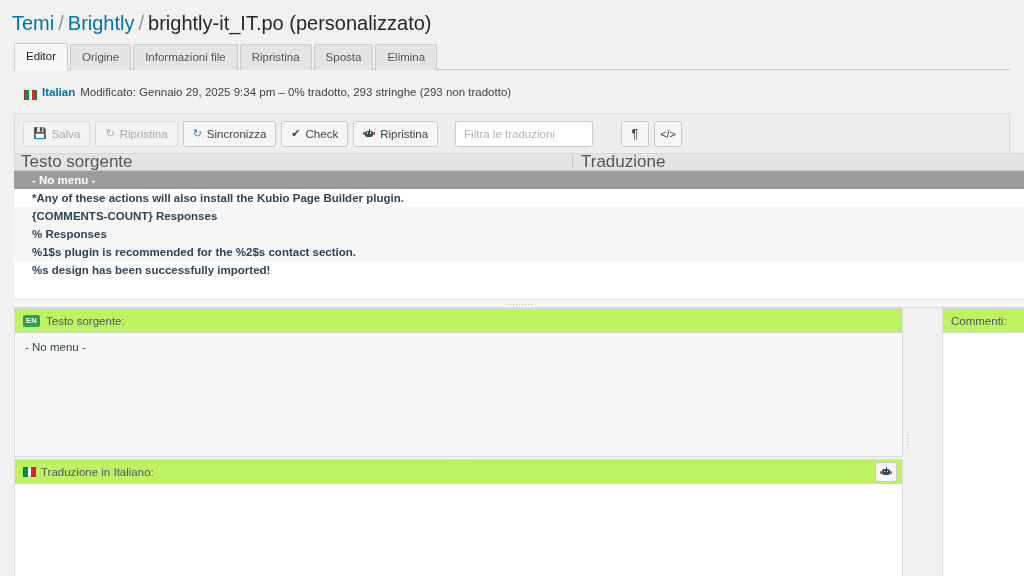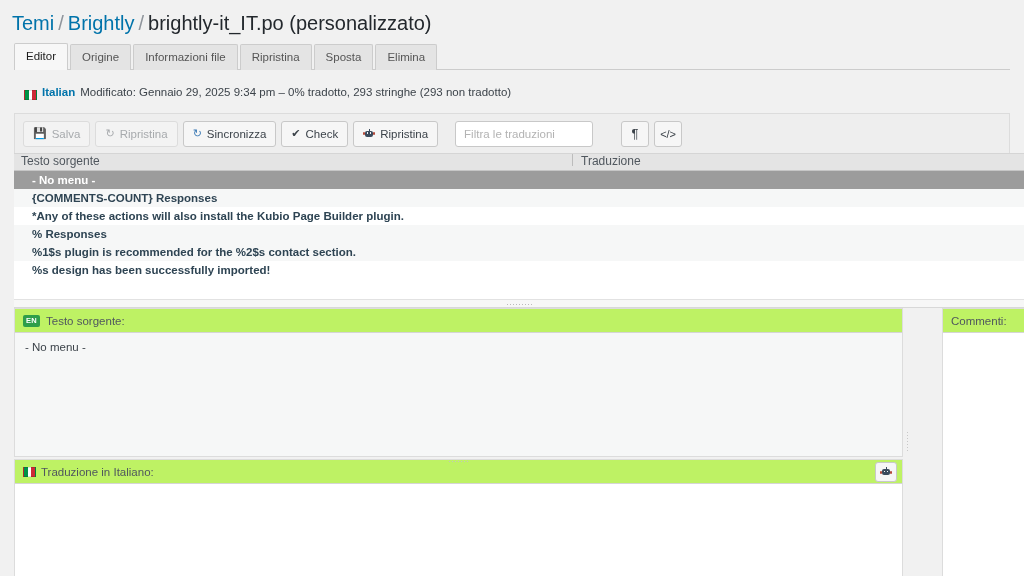--- a/index.html
+++ b/index.html
@@ -176,22 +176,22 @@
     position: absolute;
     left: 14px;
     top: 153px;
     width: 1010px;
     height: 18px;
     background: #e4e4e4;
     border-top: 1px solid #d5d5d5;
     border-bottom: 1px solid #c6c6c6;
     box-sizing: border-box;
     display: flex;
-    align-items: flex-start;
-    font-size: 12px;
+    align-items: center;
+    font-size: 17px;
     color: #50575e;
   }
   .list-header .col-src {
     width: 558px;
     padding-left: 7px;
     box-sizing: border-box;
   }
   .list-header .col-div {
     width: 1px;
     height: 12px;
@@ -472,22 +472,22 @@
   </div>
 
   <div class="list-header">
     <div class="col-src">Testo sorgente</div>
     <div class="col-div"></div>
     <div class="col-trn">Traduzione</div>
   </div>
 
   <div class="list">
     <div class="row selected">- No menu -</div>
+    <div class="row">*Any of these actions will also install the Kubio Page Builder plugin.</div>
     <div class="row odd">{COMMENTS-COUNT} Responses</div>
-    <div class="row">*Any of these actions will also install the Kubio Page Builder plugin.</div>
     <div class="row odd">% Responses</div>
     <div class="row odd">%1$s plugin is recommended for the %2$s contact section.</div>
     <div class="row">%s design has been successfully imported!</div>
   </div>
 
   <div class="hsplit">
     <div class="grip"></div>
   </div>
 
   <div class="src-panel">

